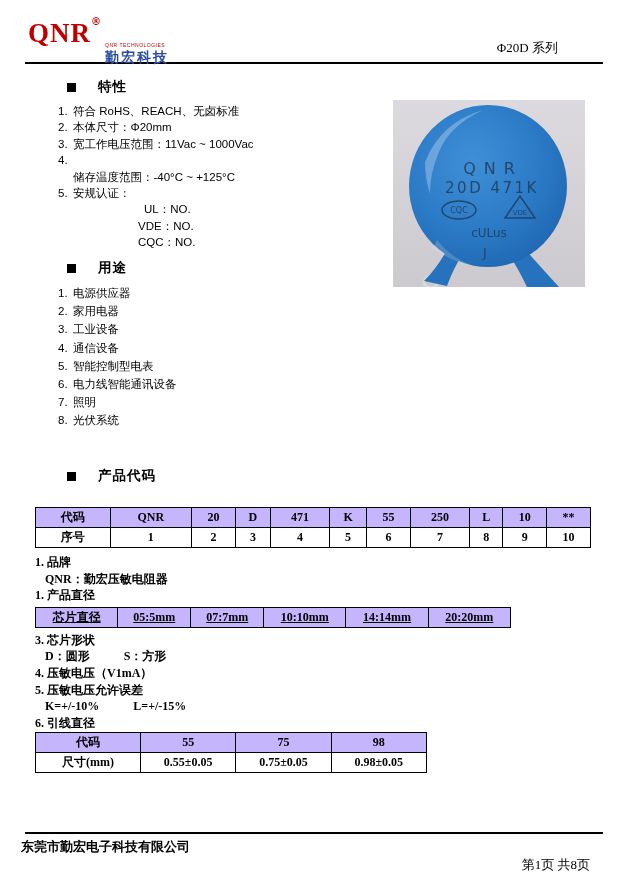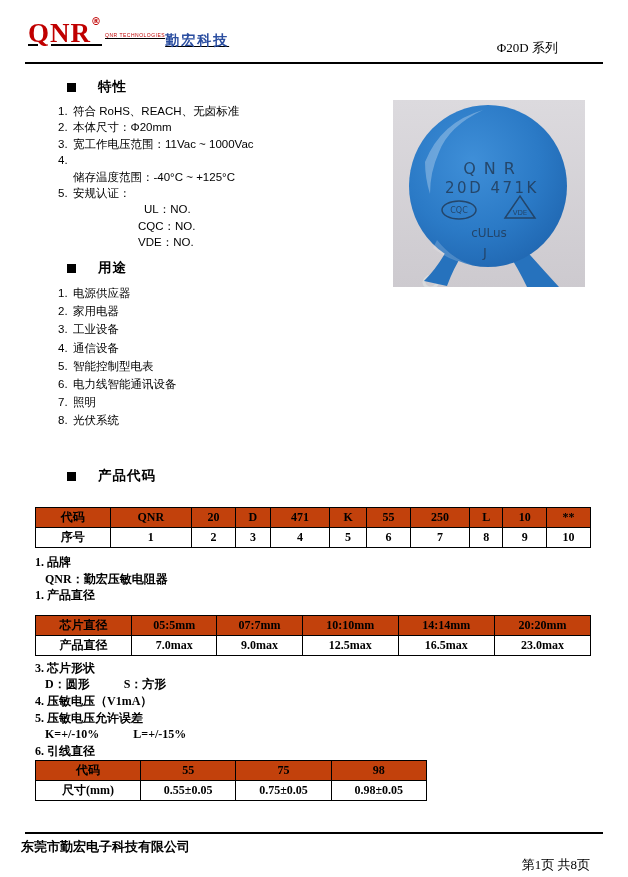--- a/index.html
+++ b/index.html
@@ -1,25 +1,25 @@
 <!DOCTYPE html>
 <html><head>
 <meta charset="utf-8">
 <style>
   html,body{margin:0;padding:0;background:#fff;}
   .page{position:relative;width:628px;height:877px;background:#fff;overflow:hidden;
         font-family:"Liberation Sans","DejaVu Sans",sans-serif;color:#000;}
 
   
   .header{position:absolute;left:25px;right:25px;top:16px;height:46px;border-bottom:2px solid #000;}
-  .logo{position:absolute;left:3px;top:4px;display:flex;align-items:flex-end;text-decoration:underline;}
+  .logo{position:absolute;left:3px;top:4px;display:flex;align-items:flex-start;}
   .logo-qnr{font-family:"Liberation Serif","DejaVu Serif",serif;font-weight:bold;
             font-size:27px;line-height:27px;color:#c00000;letter-spacing:1px;}
   .logo-reg{font-size:10px;color:#c00000;vertical-align:top;position:relative;top:-12px;left:0px;font-family:"DejaVu Sans",sans-serif;}
-  .logo-right{margin-left:3px;display:flex;line-height:1;}
+  .logo-right{margin-left:3px;display:flex;flex-direction:column;line-height:1;margin-top:23px;}
   .logo-tagline{font-size:5px;color:#c00000;letter-spacing:.5px;margin-bottom:2px;white-space:nowrap;}
   .logo-cn{font-size:14px;font-weight:bold;color:#2b4ea0;letter-spacing:2px;white-space:nowrap;}
   .series{position:absolute;right:45px;bottom:5px;font-family:"Liberation Serif","DejaVu Serif",serif;font-size:13px;margin-left:44px;}
 
   
   .sec-head{display:flex;align-items:center;padding-left:40px;}
   .sq{width:9px;height:9px;background:#000;margin-right:22px;flex:none;}
   .sec-title{font-size:13.5px;font-weight:bold;letter-spacing:1px;}
 
   
@@ -33,23 +33,23 @@
   .sec-features{position:absolute;left:27px;top:78px;}
   .sec-apps{position:absolute;left:27px;top:259px;}
   .sec-code{position:absolute;left:27px;top:467px;width:578px;}
 
   
   .photo{position:absolute;left:393px;top:100px;}
 
   
   table{border-collapse:collapse;margin-left:8px;font-family:"Liberation Serif","DejaVu Serif",serif;}
   td,th{border:1px solid #000;height:19px;text-align:center;font-size:12px;font-weight:bold;padding:0 2px;}
-  th{background:#c2410c;}
+  th{background:#c4b5fd;}
   .tbl-code{width:556px;margin-top:22px;}
-  .tbl-diam{width:556px;margin-top:11px;}
+  .tbl-diam{width:476px;margin-top:3px;text-decoration:underline;}
   .tbl-lead{width:392px;margin-top:1px;}
 
   
   .notes{margin-left:8px;font-family:"Liberation Serif","DejaVu Serif",serif;
          font-size:12px;font-weight:bold;line-height:16.6px;}
   .notes .ind{padding-left:10px;}
   .notes .gap span{margin-right:34px;}
   .n1{margin-top:6px;}
   .n2{margin-top:4px;}
 
@@ -100,24 +100,24 @@
           <span>储存温度范围：-40°C ~ +125°C</span>
         </div>
       <div class="li">
           <span class="num">5.</span>
           <span>安规认证：</span>
         </div>
       <div class="li cert cert-ul">
           <span>UL：NO.</span>
         </div>
       <div class="li cert">
+          <span>VDE：NO.</span>
+        </div>
+      <div class="li cert">
           <span>CQC：NO.</span>
-        </div>
-      <div class="li cert">
-          <span>VDE：NO.</span>
         </div>
     </div>
   </div>
 
   <svg class="photo" width="192" height="187" viewBox="0 0 192 187">
     <defs>
       <linearGradient id="bgGrad" x1="0" y1="0" x2="0" y2="1">
         <stop offset="0" stop-color="#dcdade"></stop>
         <stop offset="1" stop-color="#cdcacf"></stop>
       </linearGradient>
@@ -233,28 +233,20 @@
     <table class="tbl-diam">
       <tbody>
           <tr>
         <th>芯片直径</th>
         <th>05:5mm</th>
         <th>07:7mm</th>
         <th>10:10mm</th>
         <th>14:14mm</th>
         <th>20:20mm</th>
       </tr>
-      <tr>
-        <td>产品直径</td>
-        <td>7.0max</td>
-        <td>9.0max</td>
-        <td>12.5max</td>
-        <td>16.5max</td>
-        <td>23.0max</td>
-      </tr>
     </tbody>
       </table>
 
     <div class="notes n2">
       <div>3. 芯片形状</div>
       <div class="ind gap">
         <span>D：圆形</span><span>S：方形</span>
       </div>
       <div>4. 压敏电压（V1mA）</div>
       <div>5. 压敏电压允许误差</div>

